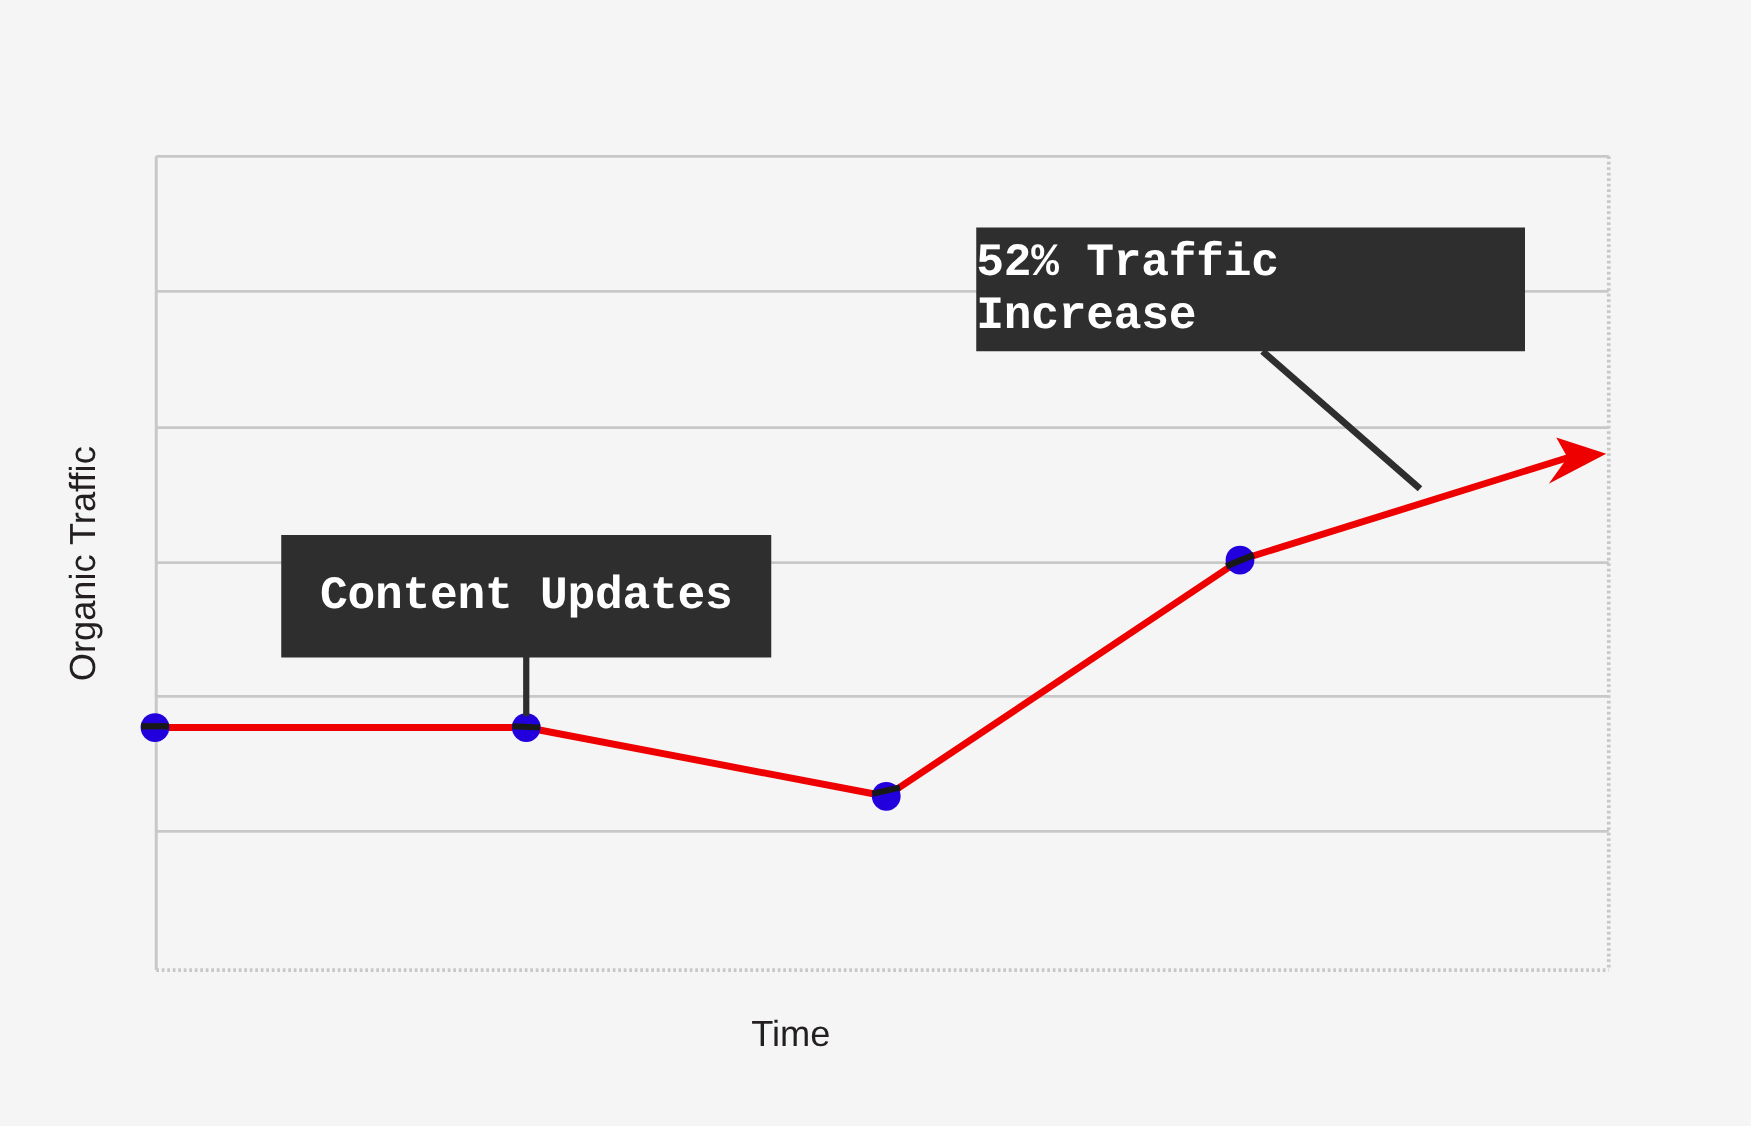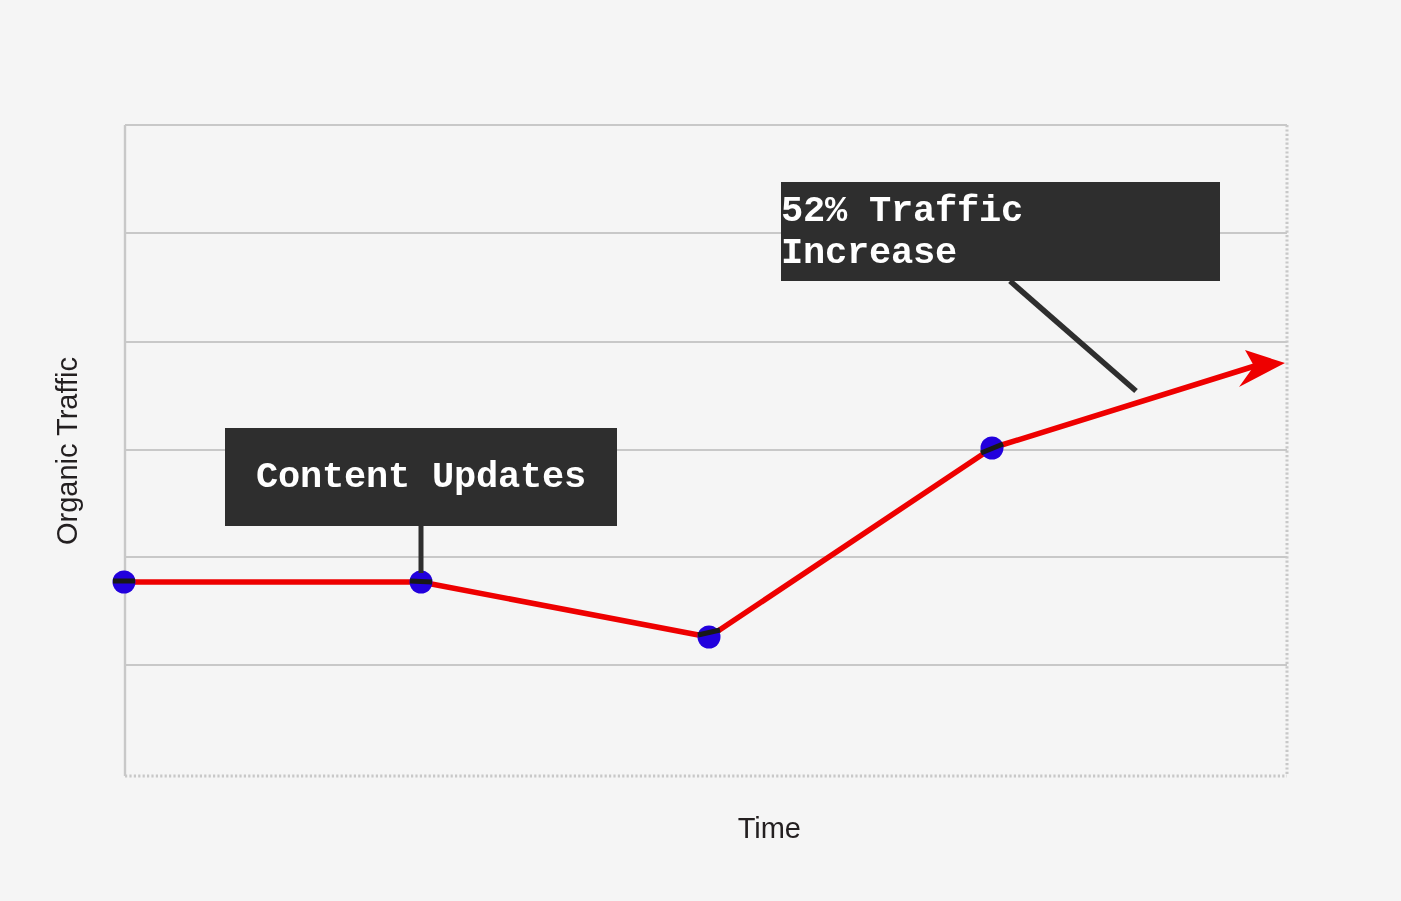--- a/index.html
+++ b/index.html
@@ -34,21 +34,21 @@
     white-space: nowrap;
     transform: rotate(-90deg) translate(-50%, -100%);
     transform-origin: 0 0;
     font-family: "Liberation Sans", sans-serif;
   }
   #xlabel-pos {
     position: absolute;
     left: 601px;
     top: 812px;
     width: 200px;
-    text-align: right;
+    text-align: left;
     font-size: 29px;
     color: #231f20;
     font-family: "Liberation Sans", sans-serif;
   }
   .annot-box {
     position: absolute;
     background: #2e2e2e;
     color: #ffffff;
     font-weight: bold;
     font-family: Liberation Mono, monospace;

